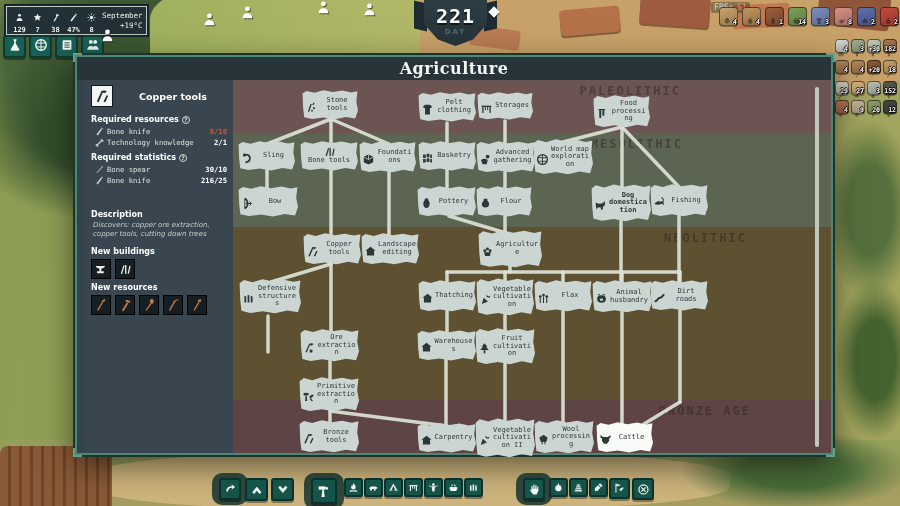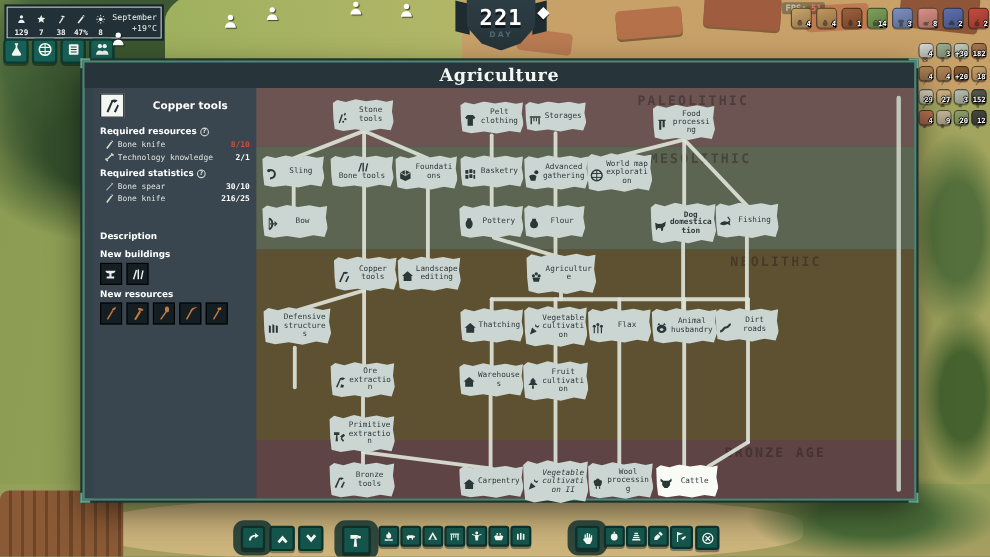--- a/index.html
+++ b/index.html
@@ -440,20 +440,21 @@
               <path d="M2.5 13.5 10.5 3l2 1.6L4.8 15z"></path>
               <path d="M10.8 2.2l2.4 1.9 1-1.3L12 1z"></path>
             </svg></span>
           <span>Bone knife</span>
           <span class="val">216/25</span>
         </div>
       </div>
     <div class="sb-sec" style="margin-top:24px">
         <span>Description</span>
       </div>
+    <div class="sb-desc">Discovers: copper ore extraction, copper tools, cutting down trees</div>
     <div class="sb-sec" style="margin-top:8px">
         <span>New buildings</span>
       </div>
     <div class="tile-row" id="new-buildings">
         <span class="btile w">
           <svg viewBox="0 0 16 16" fill="currentColor">
             <path d="M2 4.6h10.6c-.4 1.8-2 2.8-4.2 3v3h2.8v2.2H3.4v-2.2h2.8v-3C3.8 7.2 2.4 6.2 2 4.6z"></path>
           </svg>
         </span>
         <span class="btile w">
@@ -768,21 +769,21 @@
           <path d="M9.5 13.5 12.8 7l1.3.9-2.8 6.3z"></path>
         </svg></span>
       <span class="lb">Bronze tools</span>
     </div>
     <div class="node" style="left: 417px; top: 423px; width: 59px; height: 30px;">
       <span class="ic"><svg viewBox="0 0 16 16" fill="currentColor">
           <path d="M8 2l6.2 5.2h-1.8V13H3.6V7.2H1.8z"></path>
         </svg></span>
       <span class="lb">Carpentry</span>
     </div>
-    <div class="node" style="left: 475px; top: 418px; width: 60px; height: 40px; font-style: italic;">
+    <div class="node" style="left: 475px; top: 418px; width: 60px; height: 40px;">
       <span class="ic"><svg viewBox="0 0 16 16" fill="currentColor">
           <path d="M5.8 5.8 11 10.4 3.4 13.6z"></path>
           <path d="M9.4 1.8l1.8 2.6 3-1-1.8 2.8-3.2-1.6z"></path>
         </svg></span>
       <span class="lb">Vegetable cultivation II</span>
     </div>
     <div class="node" style="left: 534px; top: 420px; width: 60px; height: 34px;">
       <span class="ic"><svg viewBox="0 0 16 16" fill="currentColor">
           <circle cx="5.6" cy="6.4" r="2.4"></circle>
           <circle cx="10.4" cy="6.4" r="2.4"></circle>

